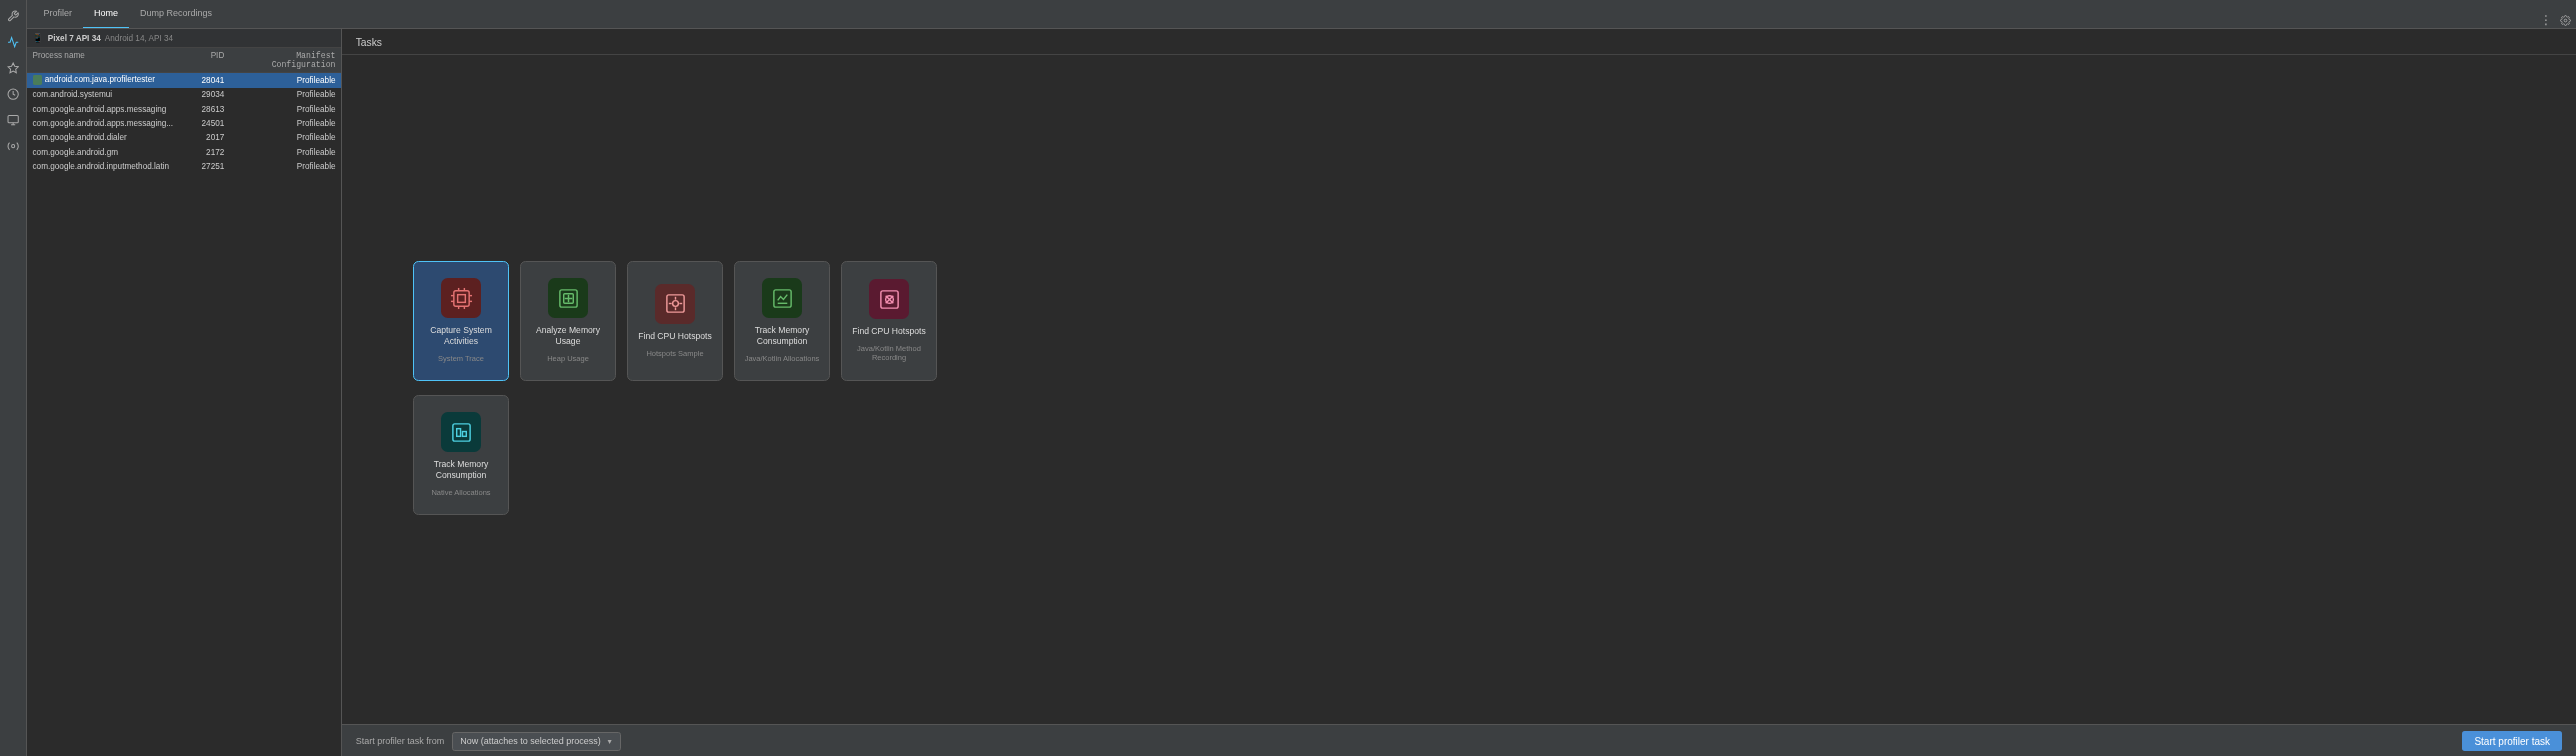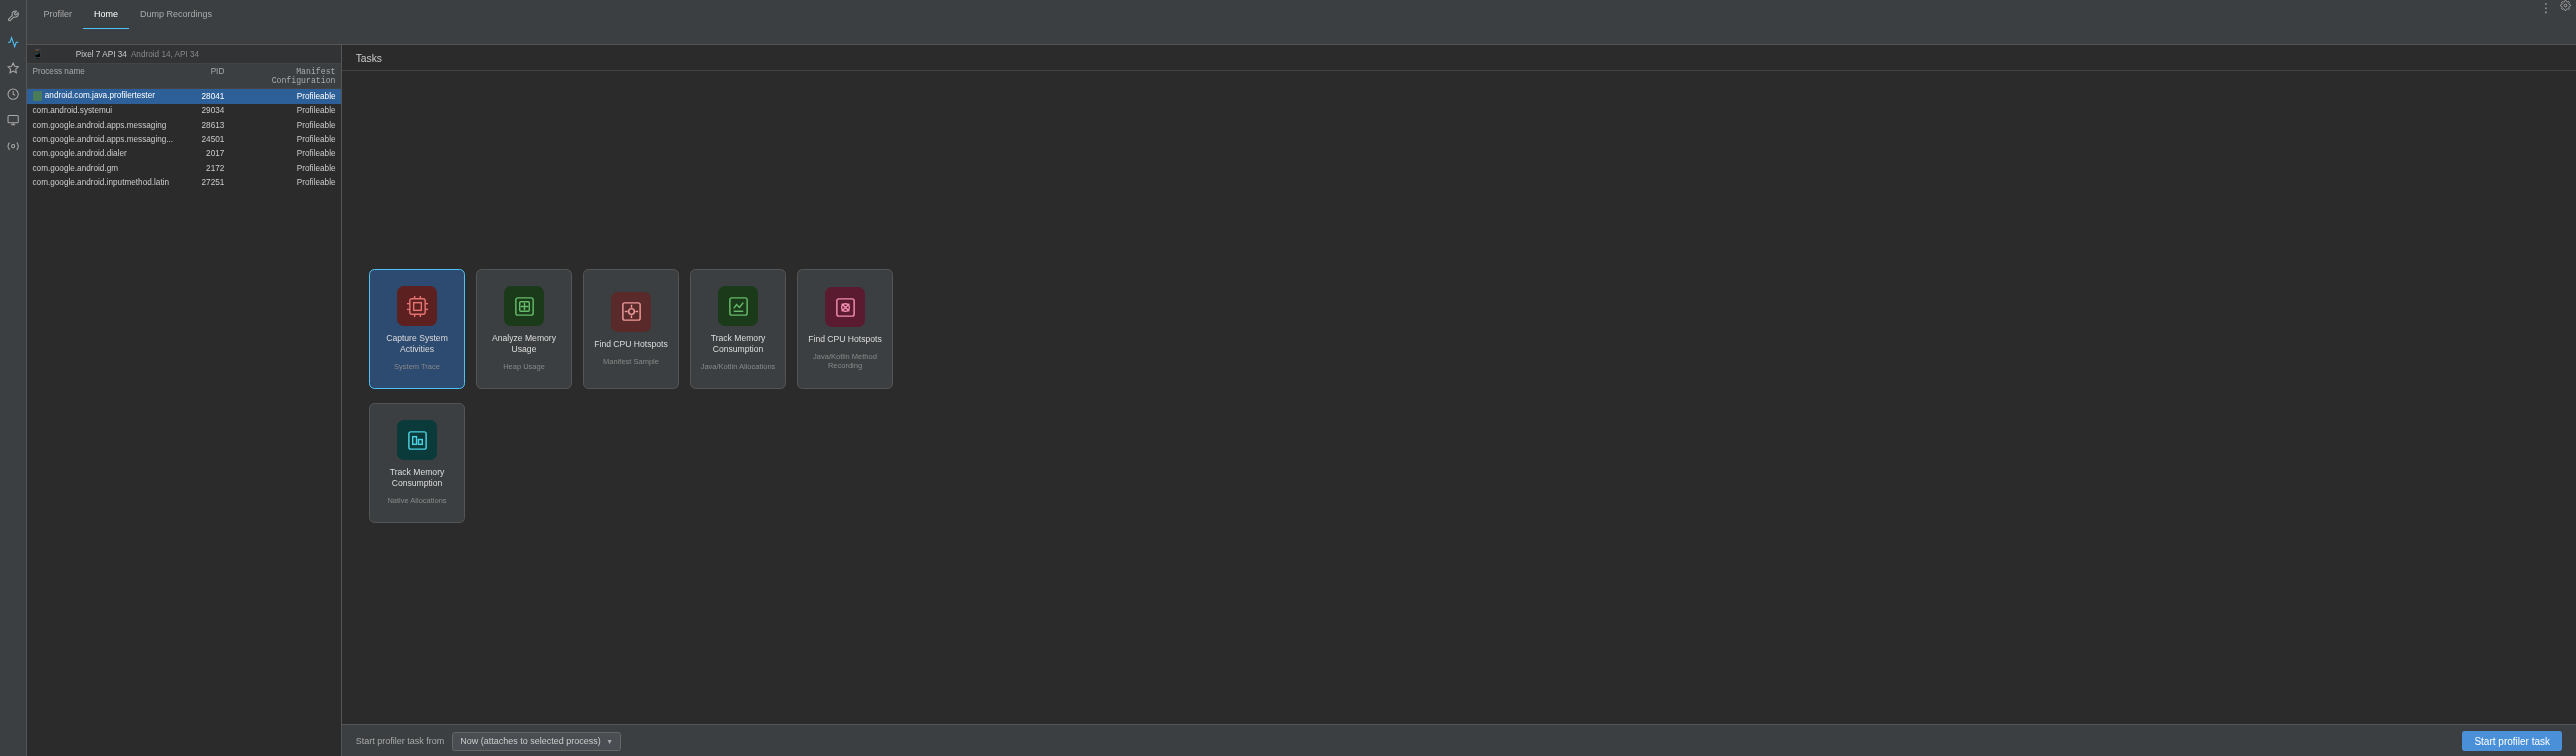--- a/index.html
+++ b/index.html
@@ -43,24 +43,24 @@
     .main-panel {
       flex: 1;
       display: flex;
       flex-direction: column;
       overflow: hidden;
     }
 
     
     .tab-bar {
       display: flex;
-      align-items: flex-start;
+      align-items: flex-end;
       background: #3c3f41;
       border-bottom: 0.7px solid #555;
-      height: 45px;
+      height: 29px;
       padding: 0 5.5px;
       flex-shrink: 0;
     }
     .tab {
       padding: 0 11px;
       height: 29px;
       display: flex;
       align-items: center;
       cursor: pointer;
       color: #aaa;
@@ -167,20 +167,21 @@
       display: flex;
       align-items: center;
       padding: 13.7px 27px;
       overflow: auto;
     }
     .tasks-grid {
       display: grid;
       grid-template-columns: repeat(5, 96px);
       grid-template-rows: repeat(2, 123px);
       gap: 11px;
+      margin-left: 44px;
     }
     .task-card {
       width: 96px;
       height: 120px;
       background: #3c3f41;
       border-radius: 5.5px;
       display: flex;
       flex-direction: column;
       align-items: center;
       justify-content: center;
@@ -328,21 +329,21 @@
         <path d="M19.4 15a1.65 1.65 0 0 0 .33 1.82l.06.06a2 2 0 0 1-2.83 2.83l-.06-.06a1.65 1.65 0 0 0-1.82-.33 1.65 1.65 0 0 0-1 1.51V21a2 2 0 0 1-4 0v-.09A1.65 1.65 0 0 0 9 19.4a1.65 1.65 0 0 0-1.82.33l-.06.06a2 2 0 0 1-2.83-2.83l.06-.06A1.65 1.65 0 0 0 4.68 15a1.65 1.65 0 0 0-1.51-1H3a2 2 0 0 1 0-4h.09A1.65 1.65 0 0 0 4.6 9a1.65 1.65 0 0 0-.33-1.82l-.06-.06a2 2 0 0 1 2.83-2.83l.06.06A1.65 1.65 0 0 0 9 4.68a1.65 1.65 0 0 0 1-1.51V3a2 2 0 0 1 4 0v.09a1.65 1.65 0 0 0 1 1.51 1.65 1.65 0 0 0 1.82-.33l.06-.06a2 2 0 0 1 2.83 2.83l-.06.06A1.65 1.65 0 0 0 19.4 9a1.65 1.65 0 0 0 1.51 1H21a2 2 0 0 1 0 4h-.09a1.65 1.65 0 0 0-1.51 1z"></path>
       </svg>
     </div>
   </div>
 
   <div class="content-area">
 
     <div class="process-panel">
       <div class="device-row">
         <span class="device-icon">📱</span>
-        <span style="font-weight:400; color:#ccc;margin-left:28px;">Pixel 7 API 34</span>
+        <span style="font-weight:700; color:#ccc;">Pixel 7 API 34</span>
         <span style="color:#888;">Android 14, API 34</span>
       </div>
       <div class="table-header">
         <span>Process name</span>
         <span style="text-align:right; padding-right:8.2px;">PID</span>
         <span style="text-align:right;font-family:Liberation Mono, monospace;">Manifest Configuration</span>
       </div>
       <div class="process-table">
 
       <div class="table-row selected">
@@ -436,21 +437,21 @@
       <svg width="23" height="23" viewBox="0 0 24 24" fill="none" stroke="#ef9a9a" stroke-width="1.5">
       <rect x="3" y="3" width="18" height="18" rx="2"></rect>
       <circle cx="12" cy="12" r="3"></circle>
       <line x1="12" y1="5" x2="12" y2="8"></line>
                   <line x1="12" y1="16" x2="12" y2="19"></line>
       <line x1="5" y1="12" x2="8" y2="12"></line>
                   <line x1="16" y1="12" x2="19" y2="12"></line>
     </svg>
     </div>
     <div class="task-label">Find CPU Hotspots</div>
-    <div class="task-sublabel">Manifest Sample</div>
+    <div class="task-sublabel">Hotspots Sample</div>
   </div>
             <div class="task-card">
     <div class="task-icon icon-green" style="background:#1a3a1a;">
       <svg width="23" height="23" viewBox="0 0 24 24" fill="none" stroke="#66bb6a" stroke-width="1.5">
       <rect x="3" y="3" width="18" height="18" rx="2"></rect>
       <polyline points="7 14 10 10 13 13 17 8"></polyline>
       <line x1="7" y1="17" x2="17" y2="17"></line>
     </svg>
     </div>
     <div class="task-label">Track Memory Consumption</div>

